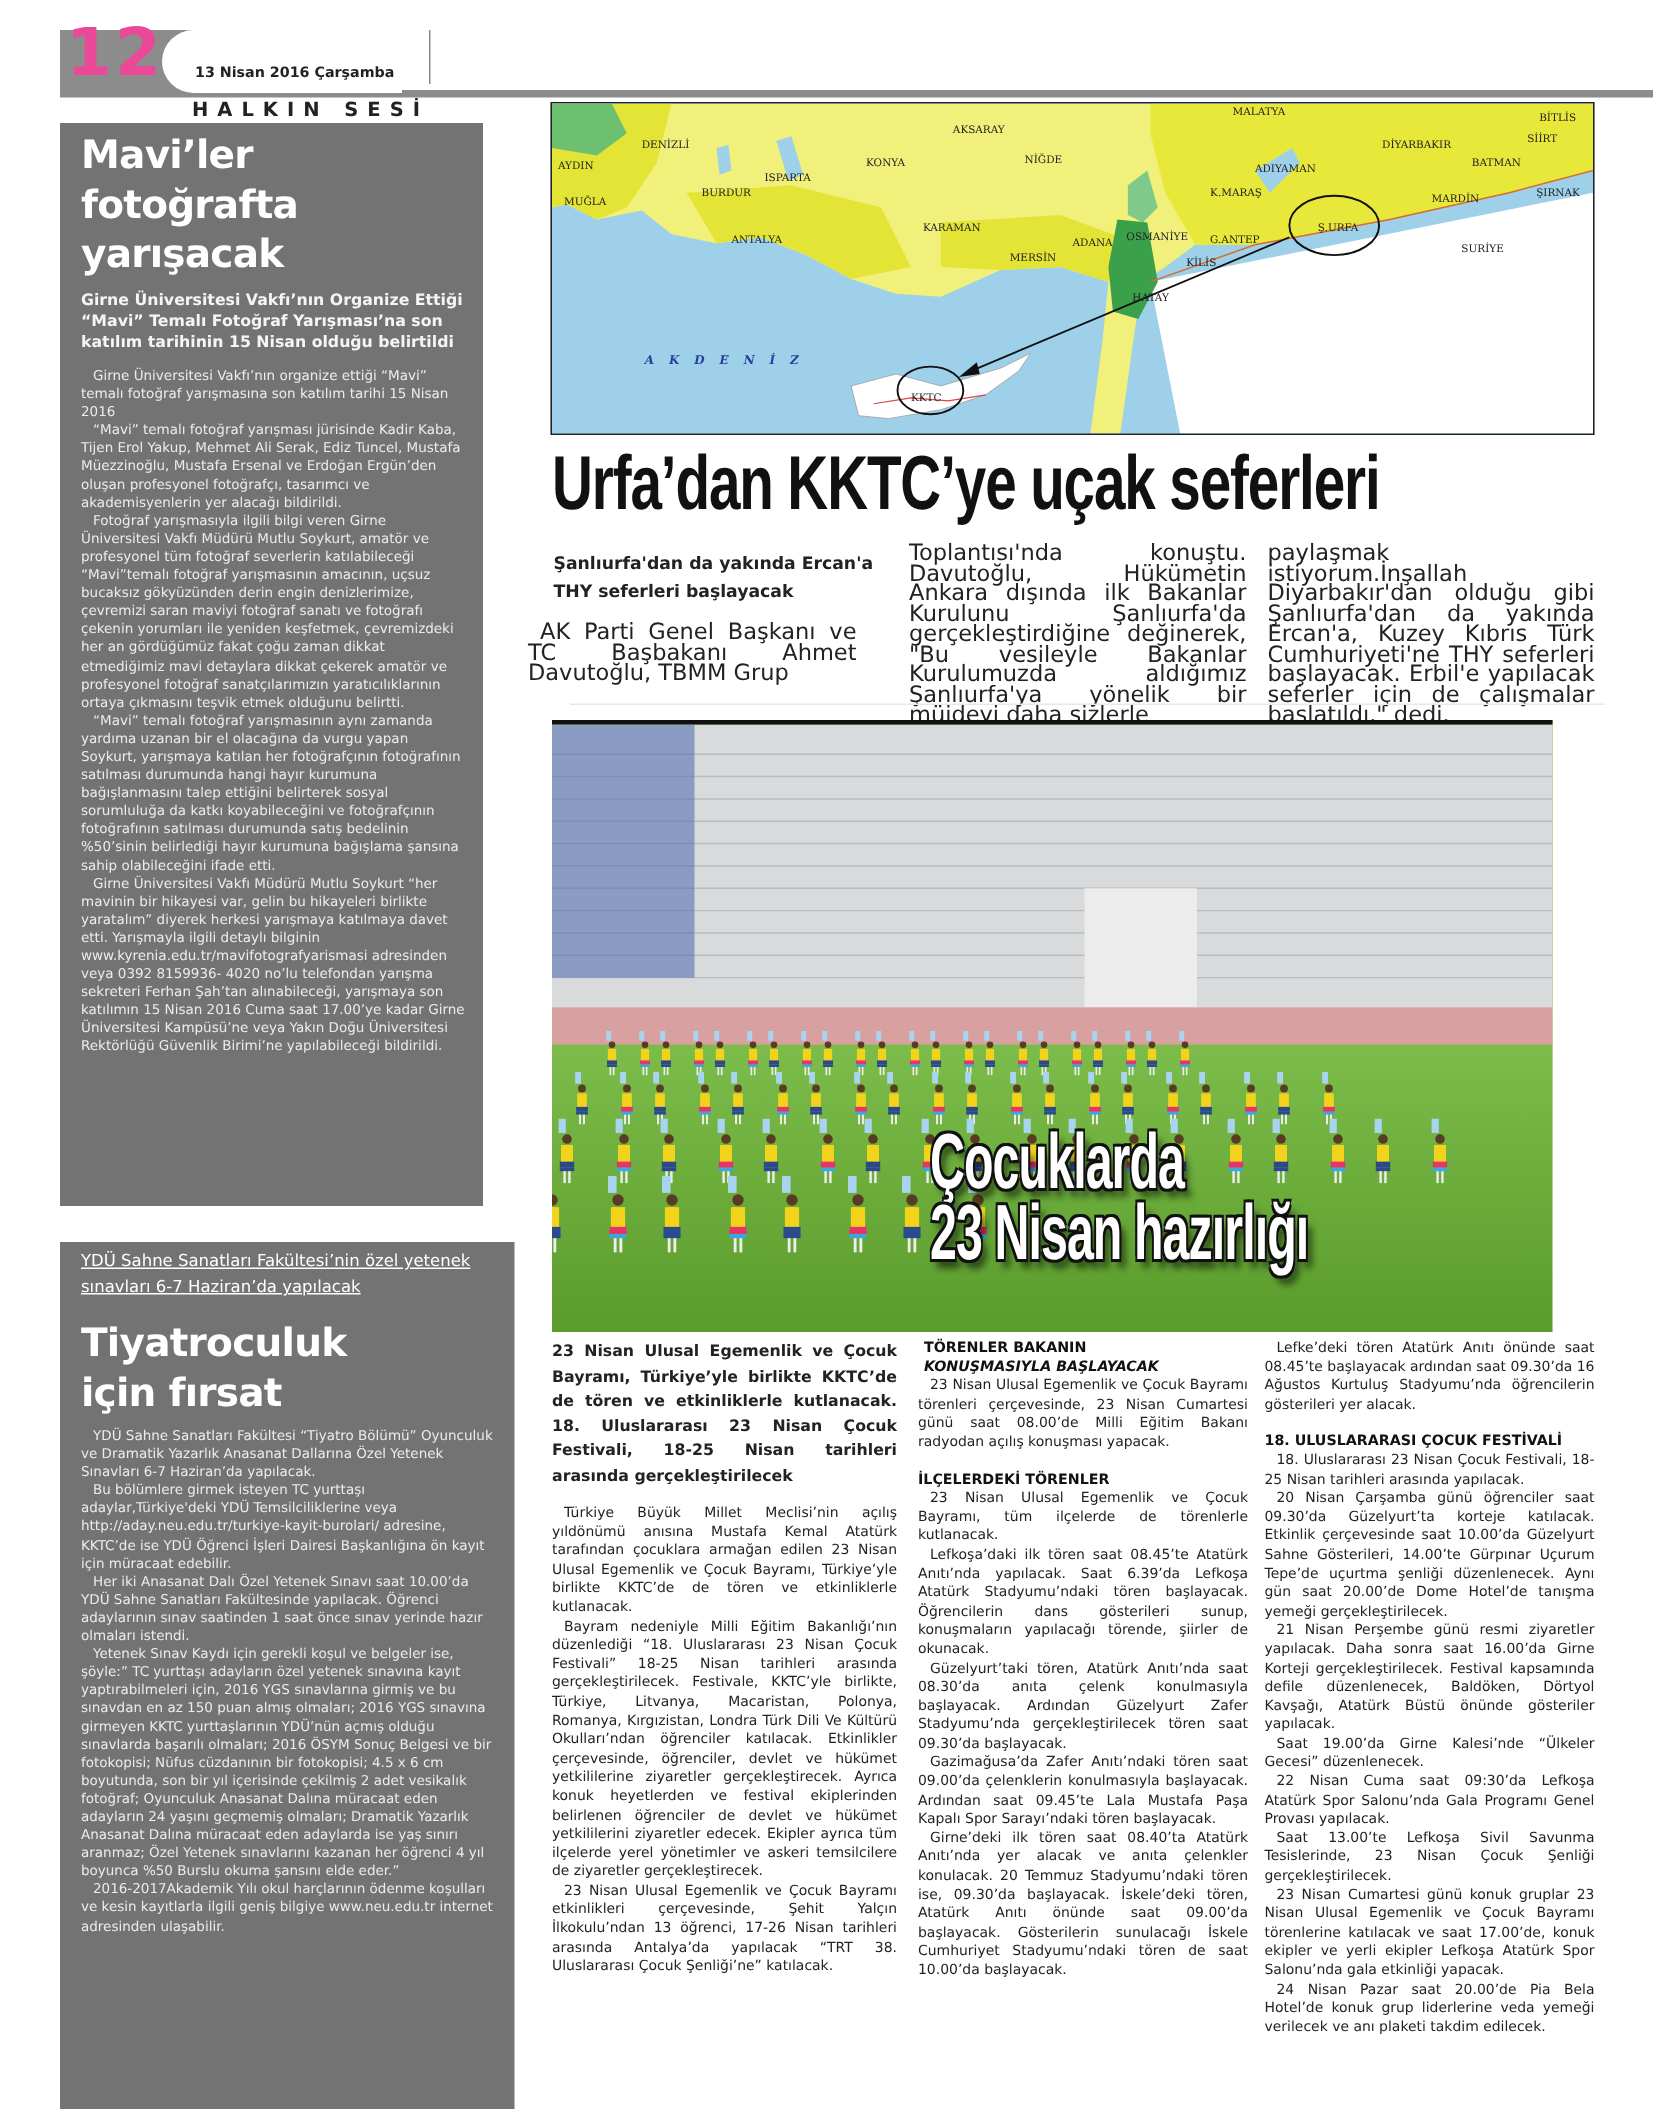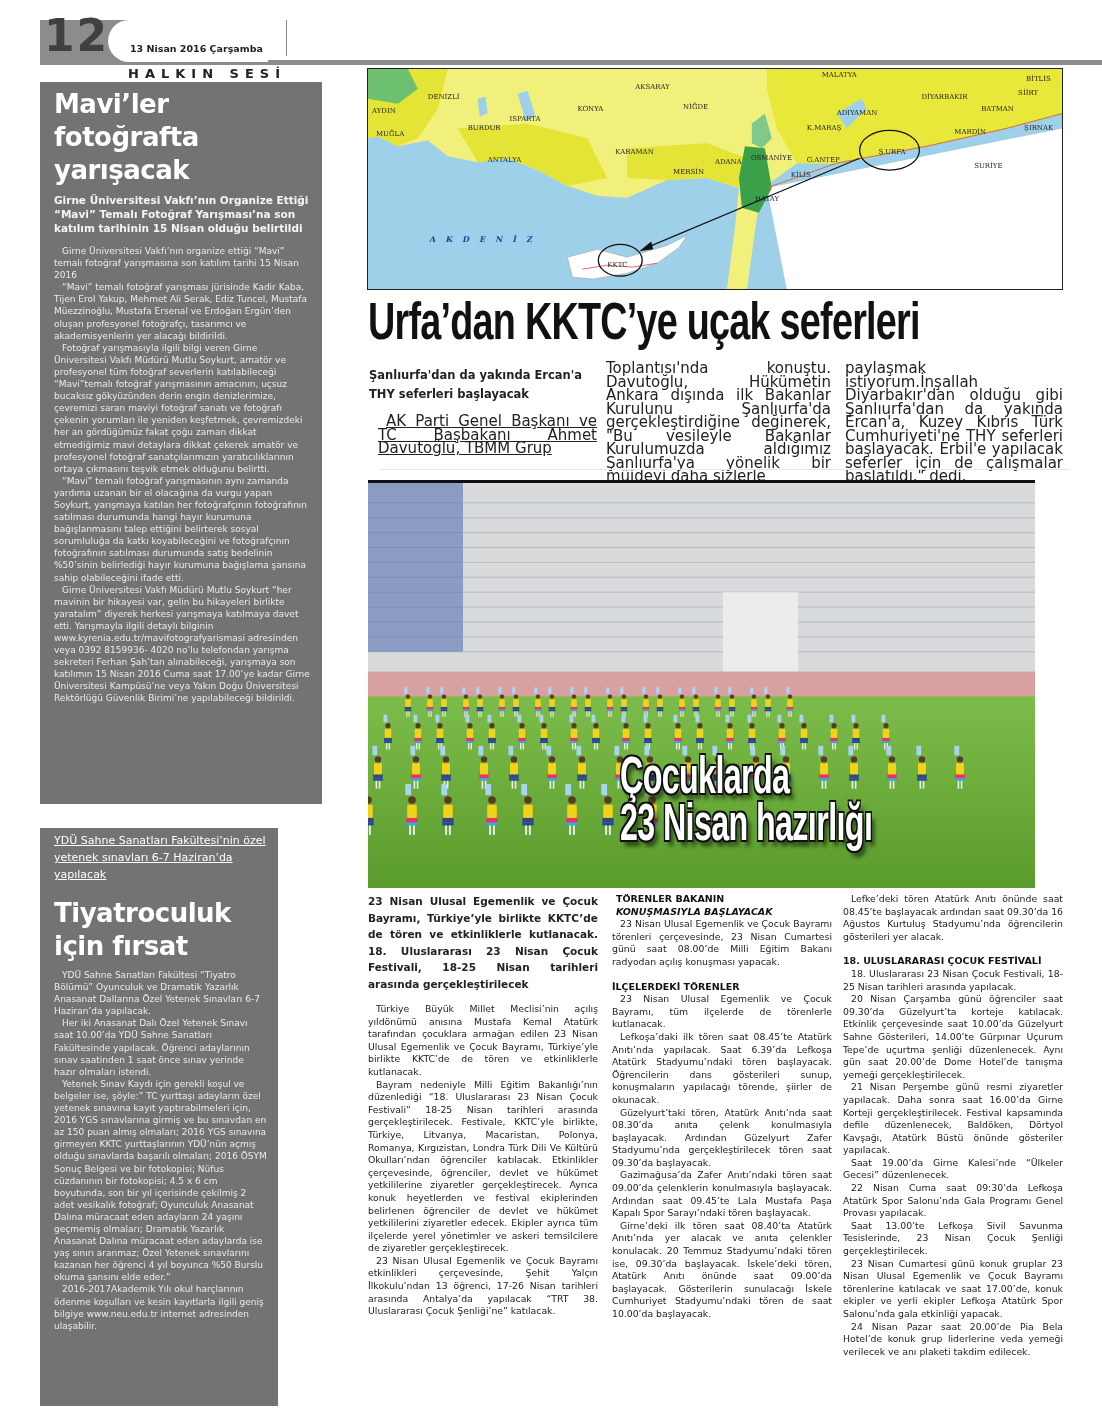--- a/index.html
+++ b/index.html
@@ -3,47 +3,47 @@
 <meta charset="utf-8">
 <style>
   * { box-sizing: border-box; margin: 0; padding: 0; }
   html, body { width: 1102px; height: 1417px; background: #ffffff; overflow: hidden; }
   body { position: relative; font-family: "DejaVu Sans", "Liberation Sans", sans-serif; color: #222; }
 
   
   .masthead-bar { position: absolute; left: 40px; top: 20px; width: 1062px; height: 44px; }
   .masthead-bar .gray-block { position: absolute; left: 0; top: 0; width: 90px; height: 44px; background: #8c8c8c; }
   .masthead-bar .gray-line { position: absolute; left: 0; top: 40px; width: 1062px; height: 5px; background: #8c8c8c; }
-  .page-number { position: absolute; left: 44px; top: 14px; width: 70px; height: 44px; font-family: "DejaVu Sans", sans-serif; font-weight: bold; font-size: 44px; line-height: 44px; color: #404040; letter-spacing: 2px; }
+  .page-number { position: absolute; left: 44px; top: 14px; width: 70px; height: 44px; font-family: "DejaVu Sans", sans-serif; font-weight: bold; font-size: 44px; line-height: 44px; color: #ec4899; letter-spacing: 2px; }
   .pill { position: absolute; left: 108px; top: 20px; width: 160px; height: 42px; background: #fff; border-radius: 22px 0 0 22px; }
   .brand { position: absolute; left: 128px; top: 22px; font-family: "DejaVu Sans", sans-serif; font-weight: bold; font-size: 13px; letter-spacing: 6px; color: #222; margin-top: 44px; }
   .date { position: absolute; left: 130px; top: 43px; font-family: "DejaVu Sans", sans-serif; font-weight: bold; font-size: 9.5px; color: #222; }
   .brand-divider { position: absolute; left: 286px; top: 20px; width: 1px; height: 36px; background: #888; }
 
   
   .sidebox { position: absolute; left: 40px; background: #737373; color: #f2f2f2; }
   .box1 { top: 82px; width: 282px; height: 722px; padding: 6px 12px 0 14px; }
-  .box2 { top: 828px; width: 238px; height: 578px; padding: 4px 10px 0 14px; }
+  .box2 { top: 828px; width: 303px; height: 578px; padding: 4px 10px 0 14px; }
   .sidebox h1 { font-family: "DejaVu Sans", sans-serif; font-weight: bold; font-size: 26px; line-height: 33px; color: #fff; margin-bottom: 6px; letter-spacing: -0.5px; }
   .sidebox .deck { font-weight: bold; font-size: 10.5px; line-height: 14px; color: #f5f5f5; margin-bottom: 10px; }
   .sidebox p { font-family: "DejaVu Sans", sans-serif; font-size: 9px; line-height: 12.1px; color: #ececec; text-indent: 8px; }
   .kicker { font-size: 11px; line-height: 17px; color: #fff; text-decoration: underline; margin-bottom: 14px; }
 
   
   .map-wrap { position: absolute; left: 367px; top: 68px; width: 696px; height: 222px; border: 1.5px solid #222; overflow: hidden; background: #9fd0ea; }
   .map-wrap svg { display: block; width: 100%; height: 100%; }
   .map-label { font-family: "DejaVu Serif", "Liberation Serif", serif; font-size: 7px; fill: #222; }
   .sea-label { font-family: "DejaVu Serif", serif; font-style: italic; font-weight: bold; font-size: 8px; fill: #2a3e9a; letter-spacing: 10px; }
 
   
   .headline-1 { position: absolute; left: 368px; top: 293px; font-family: "Liberation Sans", sans-serif; font-weight: bold; font-size: 51px; line-height: 58px; color: #111; transform: scaleX(0.74); transform-origin: left top; white-space: nowrap; letter-spacing: -1px; }
 
   .article1-deck { position: absolute; left: 369px; top: 366px; width: 220px; font-weight: bold; font-size: 11.5px; line-height: 19px; color: #222; }
   .article1-col { position: absolute; font-size: 15px; line-height: 13.5px; color: #222; text-align: justify; }
-  .a1c1 { left: 378px; top: 415px; width: 219px; text-indent: 8px; text-decoration: underline; }
+  .a1c1 { left: 352px; top: 415px; width: 219px; text-indent: 8px; }
   .a1c2 { left: 606px; top: 362px; width: 225px; }
   .a1c3 { left: 845px; top: 362px; width: 218px; }
   .rule-a1 { position: absolute; left: 380px; top: 469px; width: 690px; height: 1px; background: #e8e8e8; }
 
   
   .photo { position: absolute; left: 368px; top: 480px; width: 667px; height: 408px; overflow: hidden; background: #6fae3a; border-top: 3px solid #111; }
   .photo svg { display: block; width: 100%; height: 100%; }
   .photo-headline { position: absolute; left: 620px; top: 752px; font-family: "Liberation Sans", sans-serif; font-weight: bold; font-size: 52px; line-height: 47px; color: #fff; transform: scaleX(0.62); transform-origin: left top; white-space: nowrap; text-shadow: -2px -2px 0 #111, 2px -2px 0 #111, -2px 2px 0 #111, 2px 2px 0 #111, 6px 6px 6px rgba(0,0,0,0.6); letter-spacing: -1px; }
 
   
@@ -83,20 +83,21 @@
   <p>Girne Üniversitesi Vakfı Müdürü Mutlu Soykurt “her mavinin bir hikayesi var, gelin bu hikayeleri birlikte yaratalım” diyerek herkesi yarışmaya katılmaya davet etti. Yarışmayla ilgili detaylı bilginin www.kyrenia.edu.tr/mavifotografyarismasi adresinden veya  0392 8159936- 4020 no’lu telefondan yarışma sekreteri Ferhan Şah’tan alınabileceği, yarışmaya son katılımın 15 Nisan 2016 Cuma saat 17.00’ye kadar Girne Üniversitesi Kampüsü’ne veya Yakın Doğu Üniversitesi Rektörlüğü Güvenlik Birimi’ne yapılabileceği bildirildi.</p>
 </div>
 
 <div class="sidebox box2">
   <div class="kicker">YDÜ Sahne Sanatları Fakültesi’nin özel yetenek sınavları 6-7 Haziran’da yapılacak</div>
   <h1>
     <span>Tiyatroculuk</span><br>
     <span>için fırsat</span>
   </h1>
   <p>YDÜ Sahne Sanatları Fakültesi “Tiyatro Bölümü” Oyunculuk ve Dramatik Yazarlık Anasanat Dallarına Özel Yetenek Sınavları 6-7 Haziran’da yapılacak.</p>
+  <p>Bu bölümlere girmek isteyen TC yurttaşı adaylar,Türkiye'deki YDÜ Temsilciliklerine veya http://aday.neu.edu.tr/turkiye-kayit-burolari/ adresine, KKTC’de ise YDÜ Öğrenci İşleri Dairesi Başkanlığına ön kayıt için müracaat edebilir.</p>
   <p>Her iki Anasanat Dalı Özel Yetenek Sınavı saat 10.00’da YDÜ Sahne Sanatları Fakültesinde yapılacak. Öğrenci adaylarının sınav saatinden 1 saat önce sınav yerinde hazır olmaları istendi.</p>
   <p>Yetenek Sınav Kaydı için gerekli koşul ve belgeler ise, şöyle:” TC yurttaşı adayların özel yetenek sınavına kayıt yaptırabilmeleri için, 2016 YGS sınavlarına girmiş ve bu sınavdan en az 150 puan almış olmaları; 2016 YGS sınavına girmeyen KKTC yurttaşlarının YDÜ’nün açmış olduğu sınavlarda başarılı olmaları; 2016 ÖSYM Sonuç Belgesi ve bir fotokopisi; Nüfus cüzdanının bir fotokopisi; 4.5 x 6 cm boyutunda, son bir yıl içerisinde çekilmiş 2 adet vesikalık fotoğraf; Oyunculuk Anasanat Dalına müracaat eden adayların 24 yaşını geçmemiş olmaları; Dramatik Yazarlık Anasanat Dalına müracaat eden adaylarda ise yaş sınırı aranmaz; Özel Yetenek sınavlarını kazanan her öğrenci 4 yıl boyunca %50 Burslu okuma şansını elde eder.”</p>
   <p>2016-2017Akademik Yılı okul harçlarının ödenme koşulları ve kesin kayıtlarla ilgili geniş bilgiye www.neu.edu.tr internet adresinden ulaşabilir.</p>
 </div>
 
 <div class="map-wrap">
   <svg viewBox="0 0 696 222" preserveAspectRatio="none">
     <rect x="0" y="0" width="696" height="222" fill="#9fd0ea"></rect>
 
     <path d="M400 120 L696 60 L696 222 L420 222 Z" fill="#ffffff"></path>

